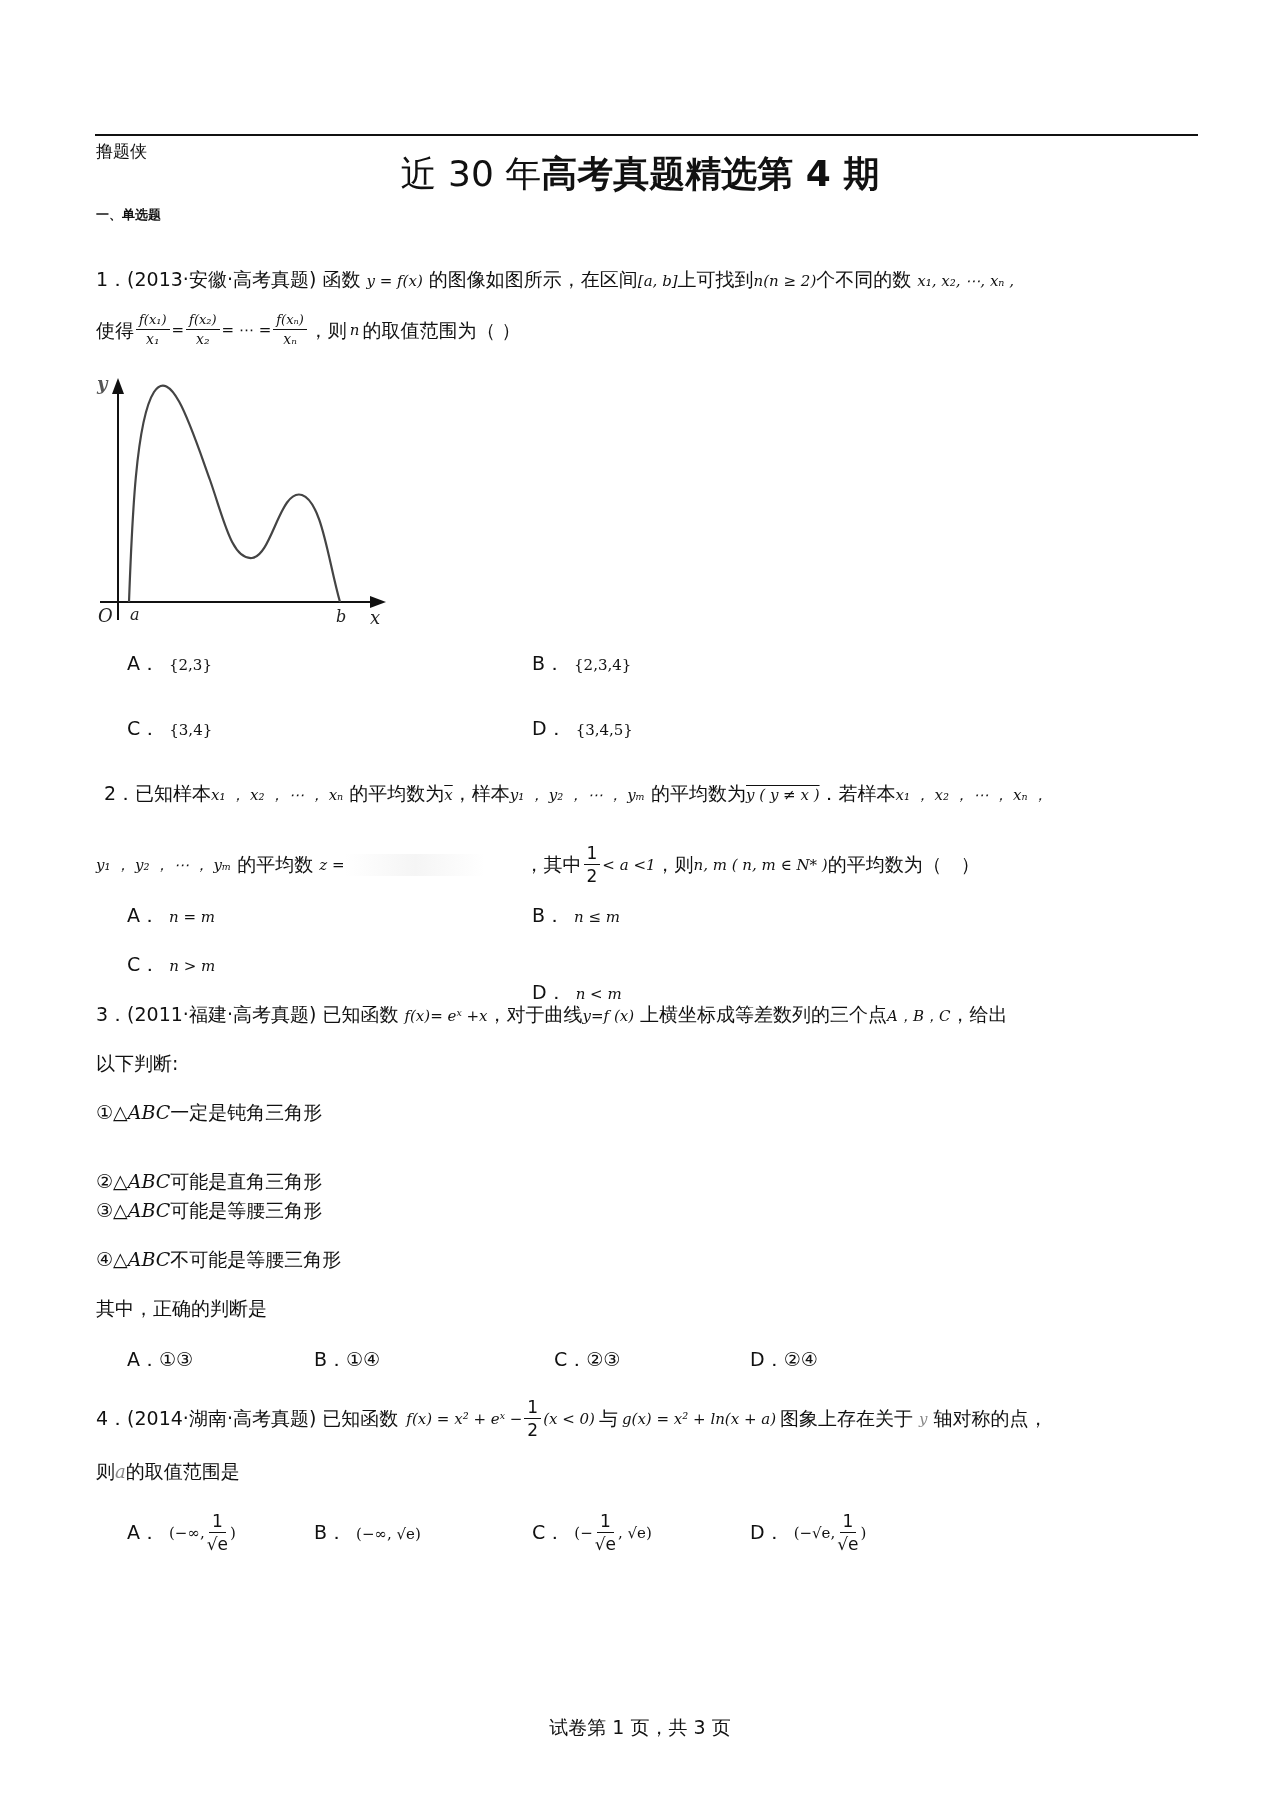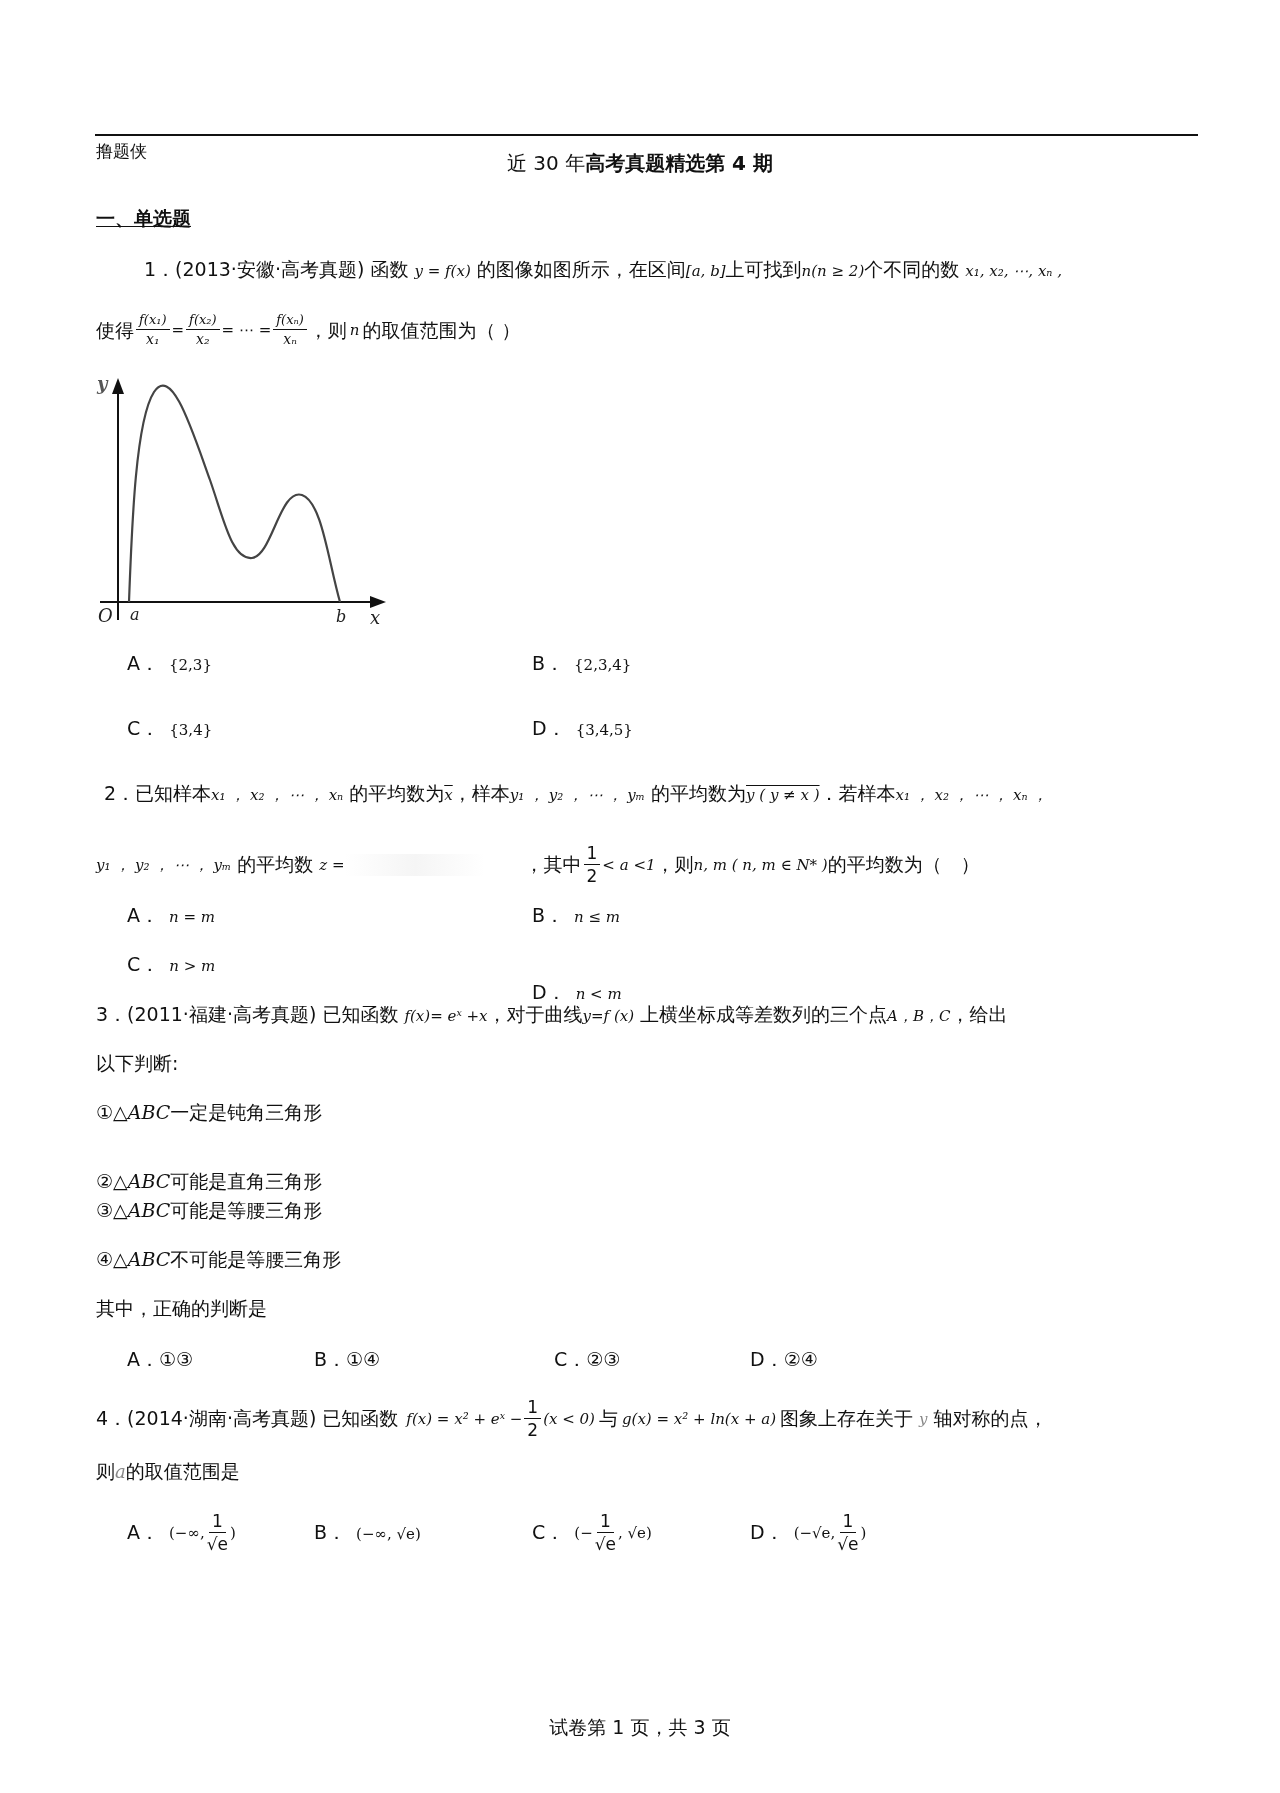--- a/index.html
+++ b/index.html
@@ -1,23 +1,23 @@
 <!DOCTYPE html>
 <html><head>
 <meta charset="utf-8">
 <style>
   html, body { margin: 0; padding: 0; background: #fff; }
   body { width: 1280px; height: 1793px; position: relative; overflow: hidden;
          font-family: "DejaVu Sans", "Liberation Sans", sans-serif; color: #111; }
   .abs { position: absolute; }
   .header-brand { left: 96px; top: 108px; font-size: 17px; margin-top: 32px; }
   .header-rule { left: 95px; top: 134px; width: 1103px; height: 2px; background: #111; }
-  .title { left: 0; width: 1280px; top: 150px; text-align: center; font-size: 20px; }
+  .title { left: 0; width: 1280px; top: 150px; text-align: center; font-size: 36px; }
   .title b { font-weight: bold; }
-  .section { left: 96px; top: 206px; font-size: 19px; font-weight: bold; text-decoration: underline; }
+  .section { left: 96px; top: 206px; font-size: 13px; font-weight: bold; }
   .line { font-size: 19px; white-space: nowrap; line-height: 1.2; }
   .math { font-family: "DejaVu Serif", "Liberation Serif", serif; font-style: italic; font-size: 15px; }
   .math.up { font-style: normal; }
   .frac { display: inline-flex; flex-direction: column; align-items: center; vertical-align: middle; margin: 0 2px; }
   .frac .num { font-size: 13px; padding: 0 3px; border-bottom: 1px solid #111; line-height: 1.3; }
   .frac .den { font-size: 14px; line-height: 1.3; }
   .frac.big .num, .frac.big .den { font-size: 17px; font-family: "DejaVu Sans", sans-serif; font-style: normal; }
   .opt { font-size: 19px; white-space: nowrap; }
   .opt .val { margin-left: 10px; }
   .blurred { display: inline-block; width: 140px; height: 22px; background: linear-gradient(90deg,#fff,#f5f5f5,#fff); vertical-align: middle; }
@@ -29,21 +29,21 @@
 
 <div class="abs header-brand">撸题侠</div>
 <div class="abs header-rule"></div>
 
 <div class="abs title">
   <span>近 30 年</span><b>高考真题精选第 4 期</b>
 </div>
 
 <div class="abs section">一、单选题</div>
 
-<div class="abs line" style="left:96px; top:258px;margin-left:48px;">
+<div class="abs line" style="left:96px; top:268px;">
   <span>1．</span><span>(2013·安徽·高考真题)</span>
   <span>函数</span>
   <span class="math">y = f(x)</span>
   <span>的图像如图所示，在区间</span><span class="math">[a, b]</span><span>上可找到</span><span class="math">n(n ≥ 2)</span><span>个不同的数</span>
   <span class="math">x₁, x₂, ⋯, xₙ ,</span>
 </div>
 
 <div class="abs line" style="left:96px; top:312px; display:flex; align-items:center;">
   <span>使得</span>
   <span class="frac math">

